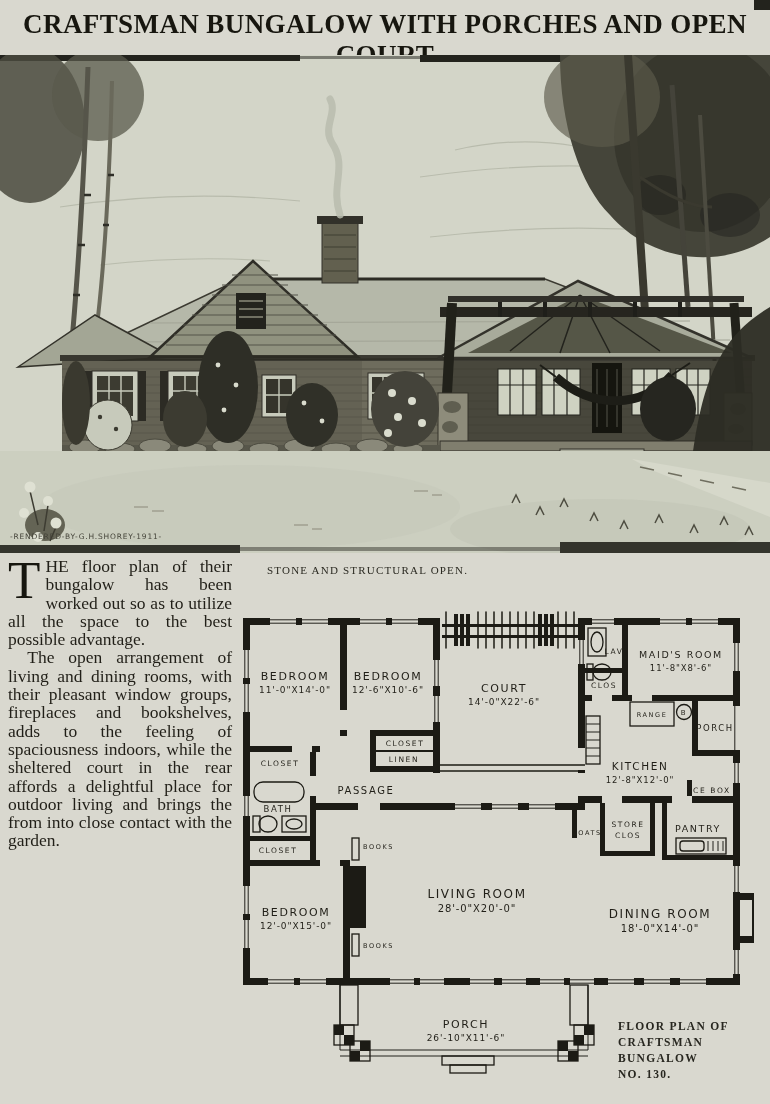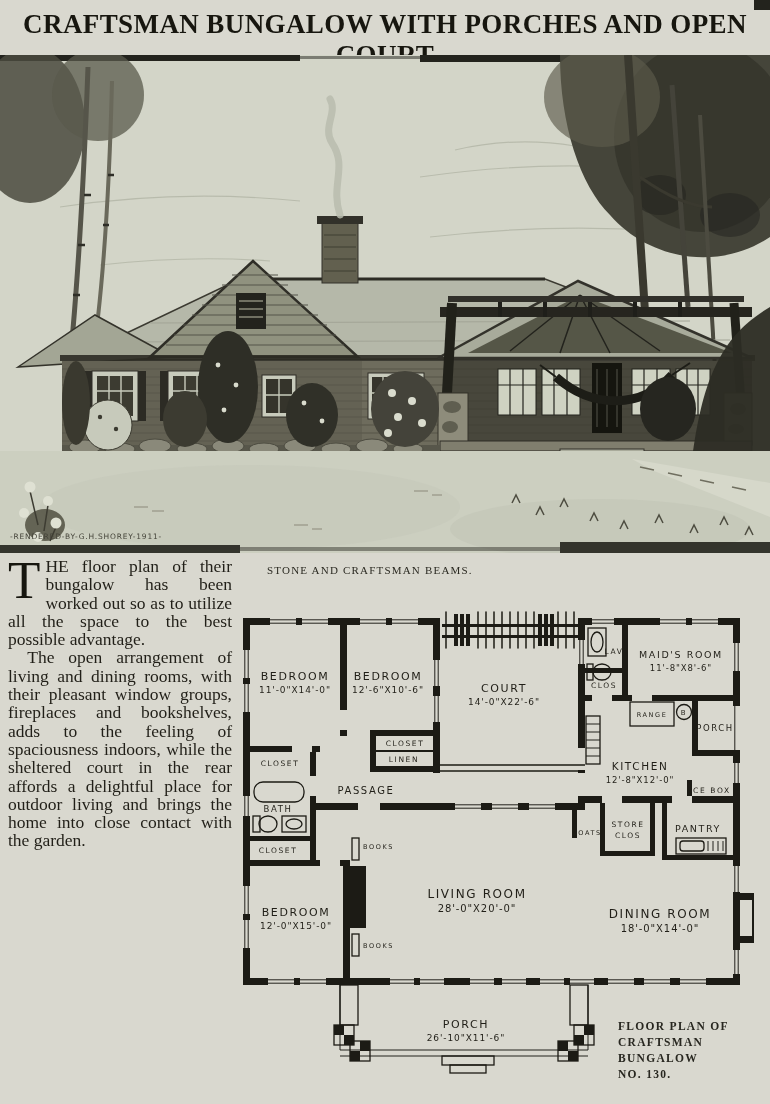--- a/index.html
+++ b/index.html
@@ -209,26 +209,26 @@
     </g>
     <g fill="#23231d">
       <rect x="0" y="490" width="240" height="8" opacity="0.9"></rect>
         <rect x="560" y="487" width="210" height="11" opacity="0.9"></rect>
       <rect x="240" y="492" width="320" height="4" opacity="0.45"></rect>
     </g>
     <text class="sig" x="10" y="484" font-size="7.5">-RENDERED-BY-G.H.SHOREY-1911-</text>
   </svg>
 
   <div class="photo-caption">
-    <div>STONE AND CRAFTSMAN BEAMS.</div>
+    <div>STONE AND STRUCTURAL OPEN.</div>
   </div>
 
   <div class="article">
     <p><span class="dropcap">T</span><span>HE floor plan of their bungalow has been worked out so as to utilize all the space to the best possible advantage.</span></p>
-    <p class="ind">The open arrangement of living and dining rooms, with their pleasant window groups, fireplaces and bookshelves, adds to the feeling of spaciousness indoors, while the sheltered court in the rear affords a delightful place for outdoor living and brings the home into close contact with the garden.</p>
+    <p class="ind">The open arrangement of living and dining rooms, with their pleasant window groups, fireplaces and bookshelves, adds to the feeling of spaciousness indoors, while the sheltered court in the rear affords a delightful place for outdoor living and brings the from into close contact with the garden.</p>
   </div>
 
   <svg class="floorplan" viewBox="0 0 530 506" xmlns="http://www.w3.org/2000/svg">
 
     <g>
       <rect class="wall" x="3" y="20" width="197" height="7"></rect>
       <rect class="wall" x="338" y="20" width="162" height="7"></rect>
       <rect class="wall" x="3" y="20" width="7" height="367"></rect>
       <rect class="wall" x="493" y="20" width="7" height="367"></rect>
       <rect class="wall" x="3" y="380" width="497" height="7"></rect>

